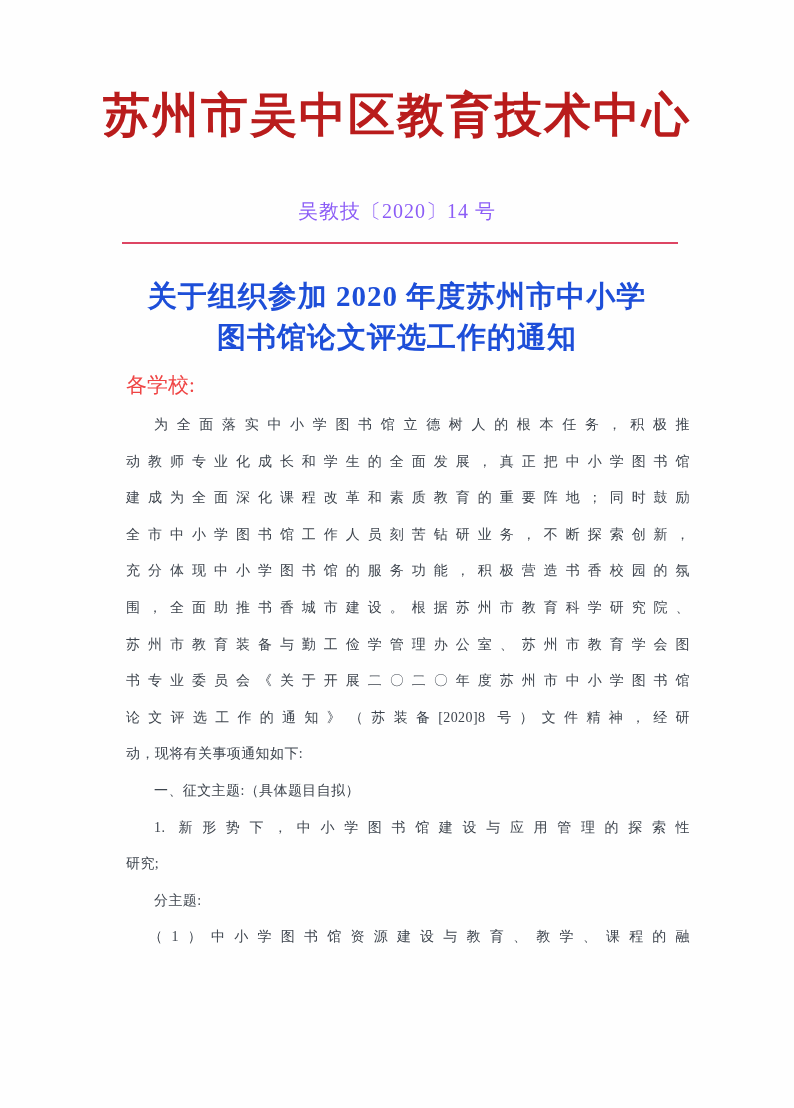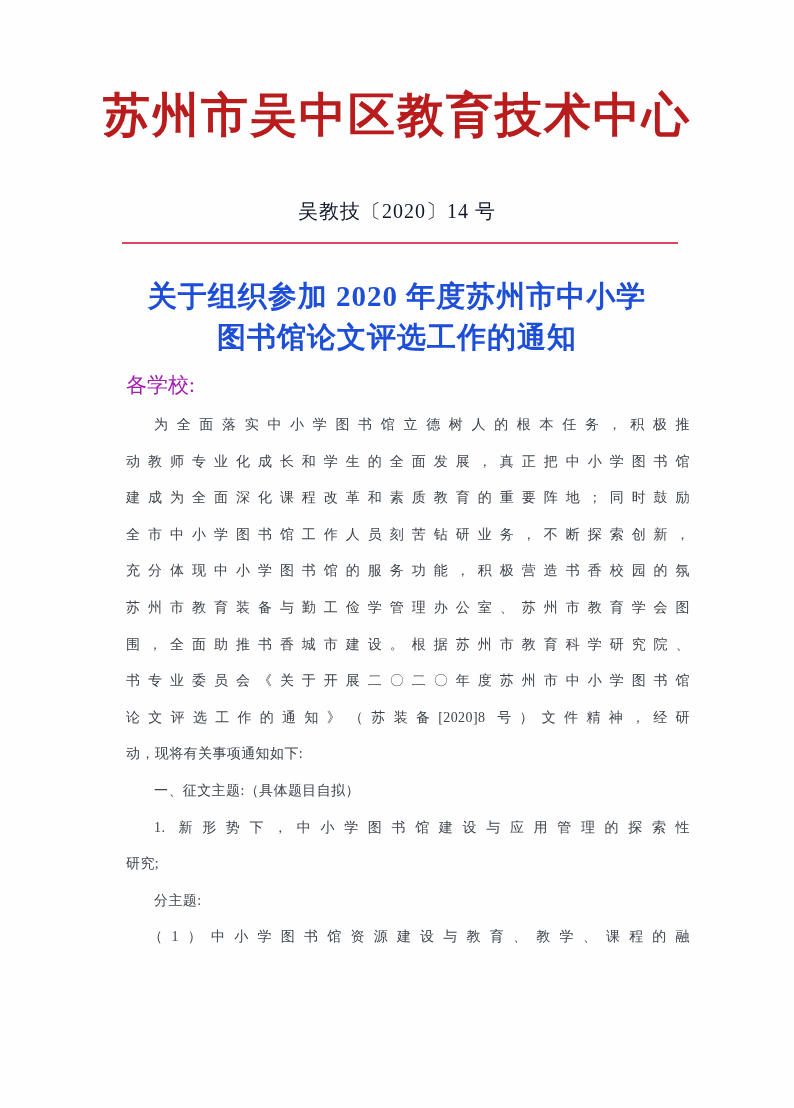--- a/index.html
+++ b/index.html
@@ -27,21 +27,21 @@
     font-weight: 900;
     color: #b91c1c;
     letter-spacing: 2px;
     white-space: nowrap;
   }
   .doc-number {
     margin-top: 54px;
     text-align: center;
     font-size: 20px;
     line-height: 26px;
-    color: #0f172a;
+    color: #8b5cf6;
     letter-spacing: 1px;
   }
   .red-line {
     margin: 18px auto 0 122px;
     width: 556px;
     height: 2px;
     background: #dd4563;
   }
   .doc-title {
     margin-top: 32px;
@@ -49,21 +49,21 @@
     font-size: 29px;
     line-height: 41px;
     font-weight: bold;
     color: #1d4ed8;
     letter-spacing: 1px;
   }
   .salutation {
     margin: 12px 104px 0 126px;
     font-size: 21px;
     line-height: 30px;
-    color: #a21caf;
+    color: #ef4444;
   }
   .doc-body {
     margin: 7px 104px 0 126px;
     font-size: 14px;
     color: #3e454e;
   }
   .doc-body .line {
     line-height: 36.6px;
     letter-spacing: 0.4px;
   }
@@ -89,22 +89,22 @@
   </div>
 
   <div class="salutation">各学校:</div>
 
   <div class="doc-body">
       <div class="line justify" style="padding-left: 2em;">为全面落实中小学图书馆立德树人的根本任务，积极推</div>
       <div class="line justify">动教师专业化成长和学生的全面发展，真正把中小学图书馆</div>
       <div class="line justify">建成为全面深化课程改革和素质教育的重要阵地；同时鼓励</div>
       <div class="line justify">全市中小学图书馆工作人员刻苦钻研业务，不断探索创新，</div>
       <div class="line justify">充分体现中小学图书馆的服务功能，积极营造书香校园的氛</div>
+      <div class="line justify">围，全面助推书香城市建设。根据苏州市教育科学研究院、</div>
       <div class="line justify">苏州市教育装备与勤工俭学管理办公室、苏州市教育学会图</div>
-      <div class="line justify">围，全面助推书香城市建设。根据苏州市教育科学研究院、</div>
       <div class="line justify">书专业委员会《关于开展二〇二〇年度苏州市中小学图书馆</div>
       <div class="line justify">论文评选工作的通知》（苏装备[2020]8 号）文件精神，经研</div>
       <div class="line">动，现将有关事项通知如下:</div>
       <div class="line" style="padding-left: 2em;">一、征文主题:（具体题目自拟）</div>
       <div class="line justify" style="padding-left: 2em;">1. 新形势下，中小学图书馆建设与应用管理的探索性</div>
       <div class="line">研究;</div>
       <div class="line" style="padding-left: 2em;">分主题:</div>
       <div class="line justify" style="padding-left: 1.6em;">（1）中小学图书馆资源建设与教育、教学、课程的融</div>
     </div>
 

